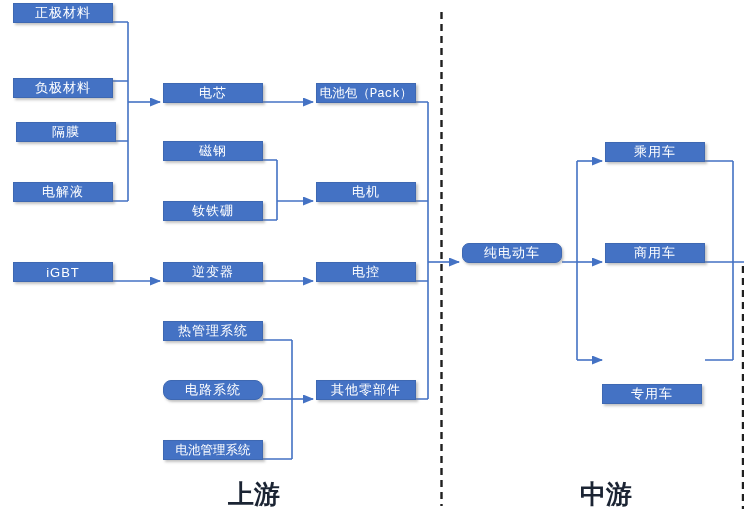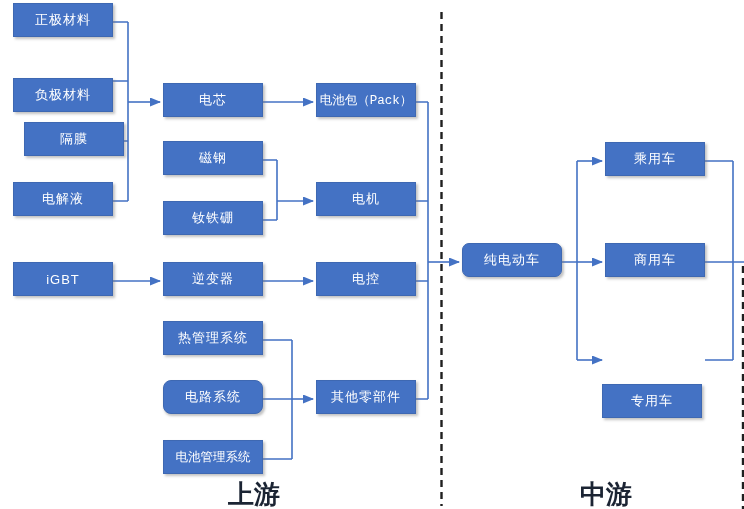--- a/index.html
+++ b/index.html
@@ -12,21 +12,21 @@
     overflow: hidden;
   }
   .wires {
     position: absolute;
     left: 0; top: 0;
     width: 744px; height: 509px;
   }
   .node {
     position: absolute;
     width: 100px;
-    height: 34px;
+    height: 20px;
     box-sizing: border-box;
     background: #4472C4;
     border: 1px solid #3E68B2;
     box-shadow: 1.5px 2px 2.5px rgba(120,120,120,0.45);
     color: #ffffff;
     display: flex;
     align-items: center;
     justify-content: center;
     font-size: 13px;
     letter-spacing: 1px;
@@ -81,21 +81,21 @@
     <line x1="441.5" y1="12" x2="441.5" y2="506" stroke="#1F1F1F" stroke-width="2.4" stroke-dasharray="7 5"></line>
     <line x1="743" y1="266" x2="743" y2="509" stroke="#1F1F1F" stroke-width="2.4" stroke-dasharray="7 5"></line>
   </svg>
 
   <div class="node" style="left:13px; top:3px;">
       <span>正极材料</span>
     </div>
   <div class="node" style="left:13px; top:62px;margin-top:16px;">
       <span>负极材料</span>
     </div>
-  <div class="node" style="left:24px; top:122px;">
+  <div class="node" style="left:16px; top:122px;">
       <span>隔膜</span>
     </div>
   <div class="node" style="left:13px; top:182px;">
       <span>电解液</span>
     </div>
   <div class="node" style="left:13px; top:262px;">
       <span>iGBT</span>
     </div>
 
   <div class="node" style="left:163px; top:83px;">

